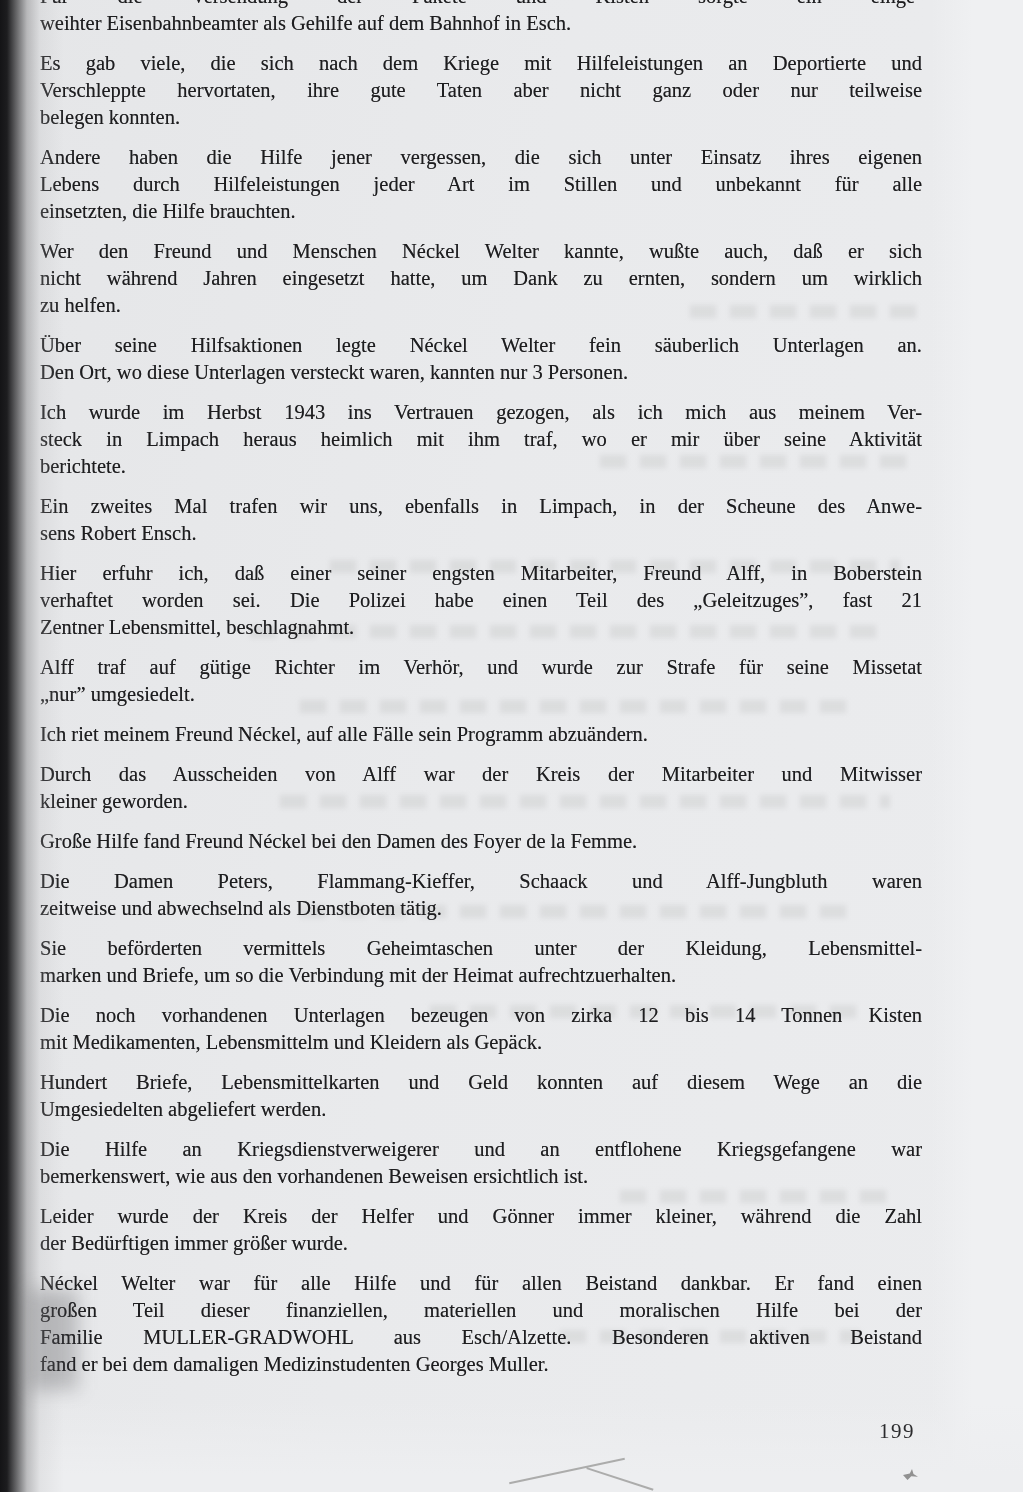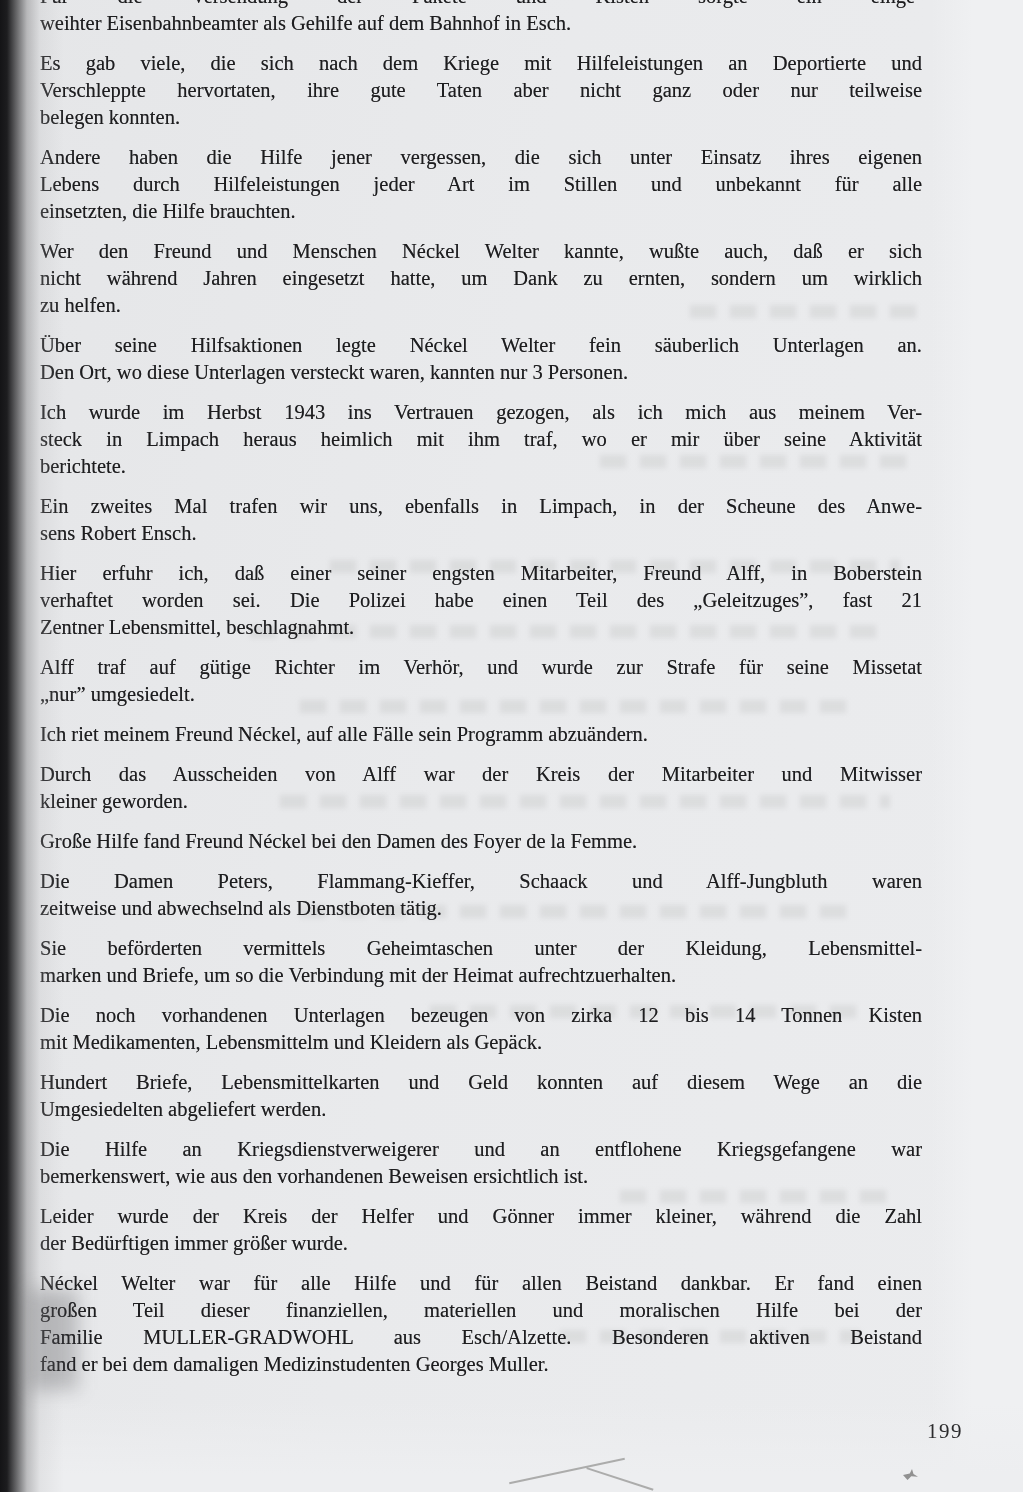--- a/index.html
+++ b/index.html
@@ -67,21 +67,20 @@
   .para { margin: 0 0 13px 0; }
   .line { text-align: justify; text-align-last: justify; }
   .line.last { text-align-last: left; }
   .page-number {
     position: absolute;
     left: 879px; top: 1419px;
     font-size: 21px;
     letter-spacing: 1.5px;
     color: #2b2b2d;
     z-index: 3;
-    margin-left: 48px;
   }
   .crease {
     position: absolute;
     background: rgba(150,150,148,0.75);
     z-index: 2;
   }
   .crease-a { left: 508px; top: 1470px; width: 118px; height: 2px; transform: rotate(-12deg); }
   .crease-b { left: 585px; top: 1478px; width: 70px; height: 1.5px; transform: rotate(18deg); }
   .ink-speck {
     position: absolute;

